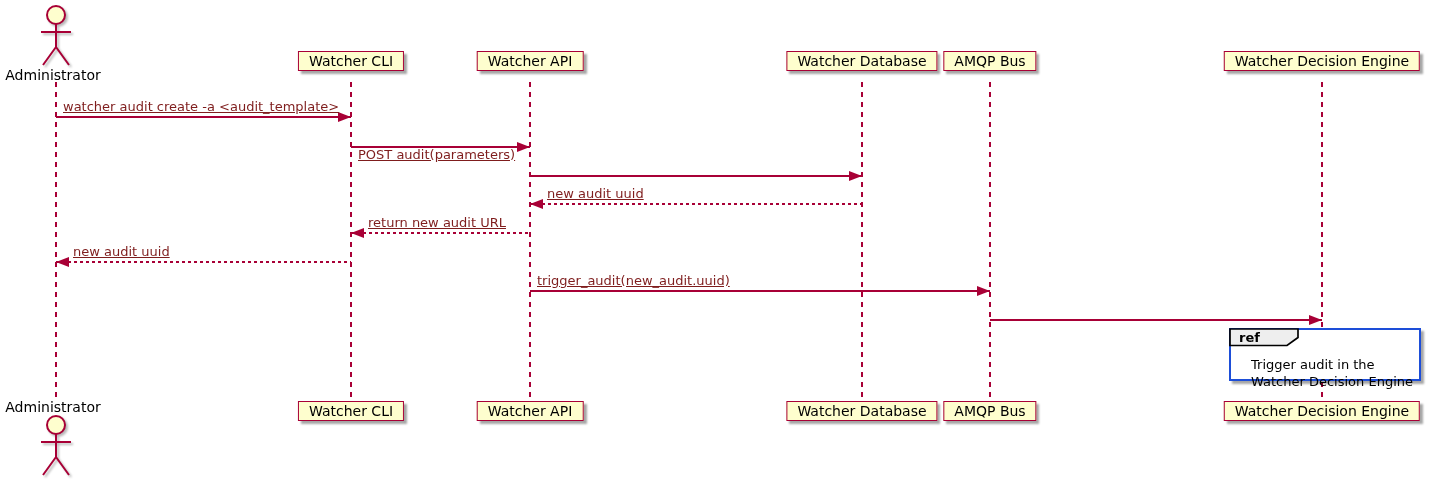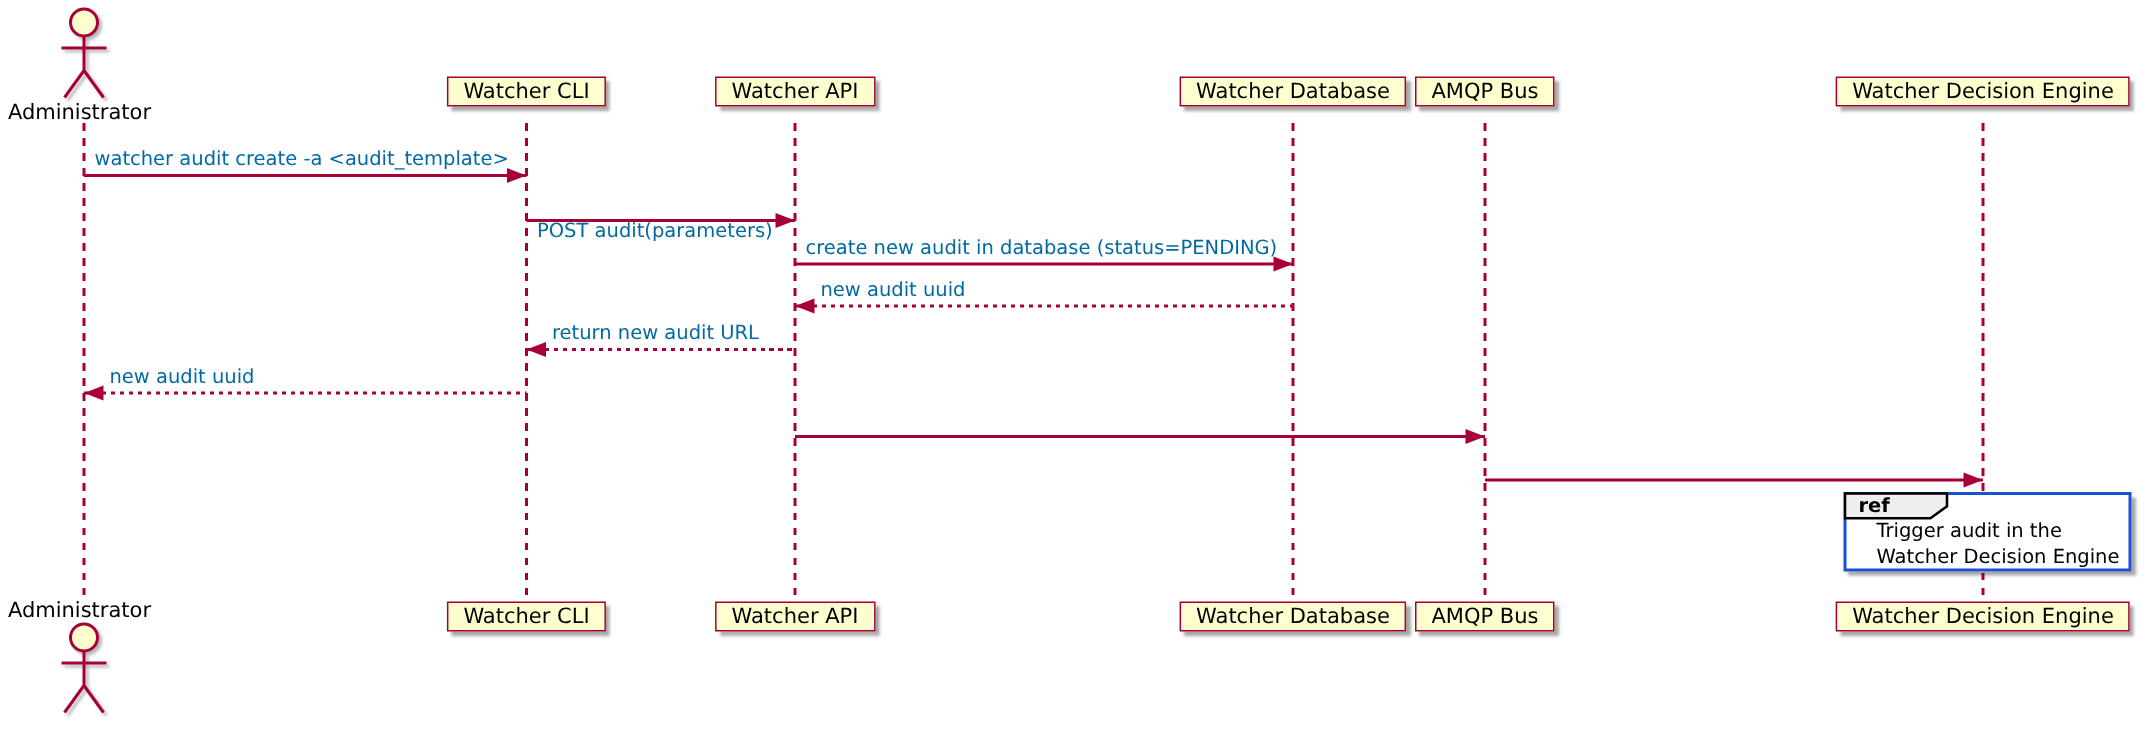--- a/index.html
+++ b/index.html
@@ -19,38 +19,38 @@
   }
   .actor-svg{position:absolute;z-index:3;filter:drop-shadow(2.5px 2.5px 1px rgba(0,0,0,0.28));}
   .actor-label{
     position:absolute;transform:translateX(-50%);z-index:3;
     font-size:14px;line-height:15px;white-space:nowrap;
   }
   .msg-line{position:absolute;height:1.3px;z-index:2;}
   .msg-line.solid{background:#A80036;}
   .msg-line.dashed{background:repeating-linear-gradient(to right,#A80036 0 3px,transparent 3px 6px);}
   .msg-label{
-    position:absolute;z-index:2;font-size:13px;line-height:17px;white-space:nowrap;color:#0369a1;
+    position:absolute;z-index:2;font-size:13px;line-height:17px;white-space:nowrap;color:#7f1d1d;text-decoration:underline;
   }
   .arrowhead{
     position:absolute;width:0;height:0;z-index:2;
     border-top:5px solid transparent;border-bottom:5px solid transparent;
   }
   .arrowhead.right{border-left:13px solid #A80036;}
   .arrowhead.left{border-right:13px solid #A80036;}
   .ref-box{
     position:absolute;left:1229px;top:328px;width:188px;height:49px;
     background:#FFFFFF;border:2px solid #1d4ed8;z-index:4;
     box-shadow:3px 3px 2px rgba(0,0,0,0.35);
   }
   .ref-tag-svg{position:absolute;left:-2px;top:-2px;}
   .ref-keyword{
     position:absolute;left:8px;top:0px;font-size:13px;font-weight:bold;line-height:16px;
   }
-  .ref-body{position:absolute;left:20px;top:17px;font-size:13px;line-height:16.5px;white-space:nowrap;}
+  .ref-body{position:absolute;left:20px;top:27px;font-size:13px;line-height:16.5px;white-space:nowrap;}
 </style>
 </head>
 <body>
 
 <div id="canvas">
 
   <div class="ref-box">
     <svg class="ref-tag-svg" width="72" height="19">
       <path d="M1,1 H69 V9.5 L58,17.5 H1 Z" fill="#EEEEEE" stroke="#000000" stroke-width="1.7"></path>
     </svg>
@@ -87,27 +87,27 @@
         <path d="M22,20 V43 M7,28 H37 M22,43 L9,61 M22,43 L35,61" fill="none" stroke="#A80036" stroke-width="2"></path>
       </svg></div>
     <div class="msg-line solid" style="left: 56px; top: 116.4px; width: 295px;"></div>
     <div class="arrowhead right" style="left: 338px; top: 112px;"></div>
     <div class="msg-label" style="left: 63px; top: 98px;">watcher audit create -a &lt;audit_template&gt;</div>
     <div class="msg-line solid" style="left: 351px; top: 146.4px; width: 179px;"></div>
     <div class="arrowhead right" style="left: 517px; top: 142px;"></div>
     <div class="msg-label" style="left: 358px; top: 146px;">POST audit(parameters)</div>
     <div class="msg-line solid" style="left: 530px; top: 175.4px; width: 332px;"></div>
     <div class="arrowhead right" style="left: 849px; top: 171px;"></div>
-    <div class="msg-label" style="left: 537px; top: 157px;">create new audit in database (status=PENDING)</div>
     <div class="msg-line dashed" style="left: 530px; top: 203.4px; width: 332px;"></div>
     <div class="arrowhead left" style="left: 530px; top: 199px;"></div>
     <div class="msg-label" style="left: 547px; top: 185px;">new audit uuid</div>
     <div class="msg-line dashed" style="left: 351px; top: 232.4px; width: 179px;"></div>
     <div class="arrowhead left" style="left: 351px; top: 228px;"></div>
     <div class="msg-label" style="left: 368px; top: 214px;">return new audit URL</div>
     <div class="msg-line dashed" style="left: 56px; top: 261.4px; width: 295px;"></div>
     <div class="arrowhead left" style="left: 56px; top: 257px;"></div>
     <div class="msg-label" style="left: 73px; top: 243px;">new audit uuid</div>
     <div class="msg-line solid" style="left: 530px; top: 290.4px; width: 460px;"></div>
     <div class="arrowhead right" style="left: 977px; top: 286px;"></div>
+    <div class="msg-label" style="left: 537px; top: 272px;">trigger_audit(new_audit.uuid)</div>
     <div class="msg-line solid" style="left: 990px; top: 319.4px; width: 332px;"></div>
     <div class="arrowhead right" style="left: 1309px; top: 315px;"></div>
   </div>
 
 </body></html>

